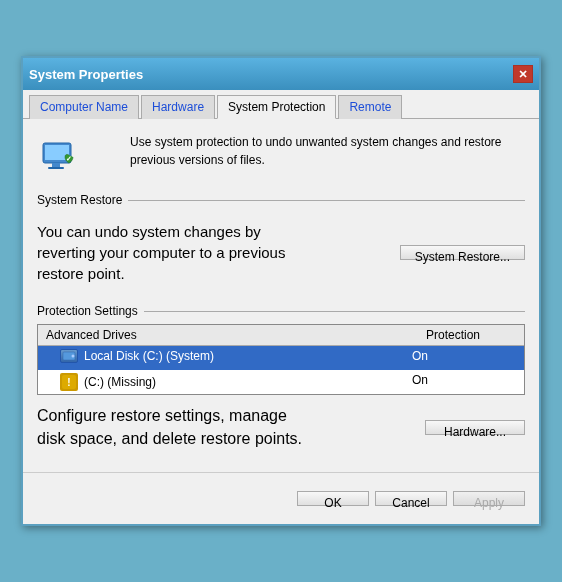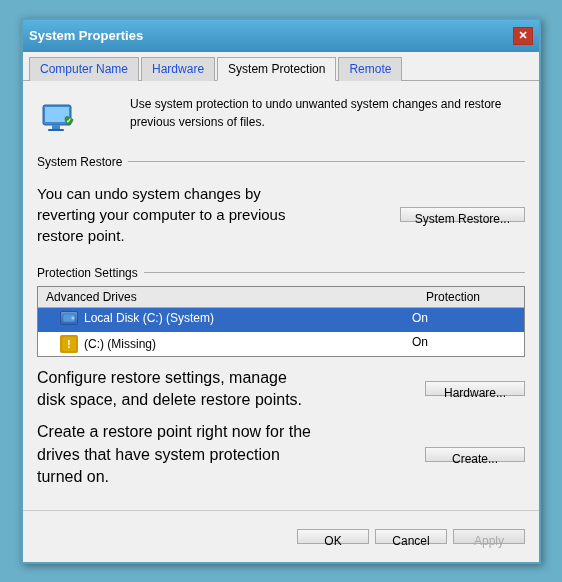--- a/index.html
+++ b/index.html
@@ -300,24 +300,20 @@
           </div>
           <div class="col-prot">On</div>
         </div>
       </div>
 
       <div class="action-row">
         <div class="action-desc">Configure restore settings, manage disk space, and delete restore points.</div>
         <button class="btn">Hardware...</button>
       </div>
 
-      <div class="action-row">
-        <div class="action-desc">Create a restore point right now for the drives that have system protection turned on.</div>
-        <button class="btn">Create...</button>
-      </div>
     </div>
 
   </div>
 
   <div class="footer">
     <button class="btn">OK</button>
     <button class="btn">Cancel</button>
     <button class="btn" disabled="">Apply</button>
   </div>
 </div>

